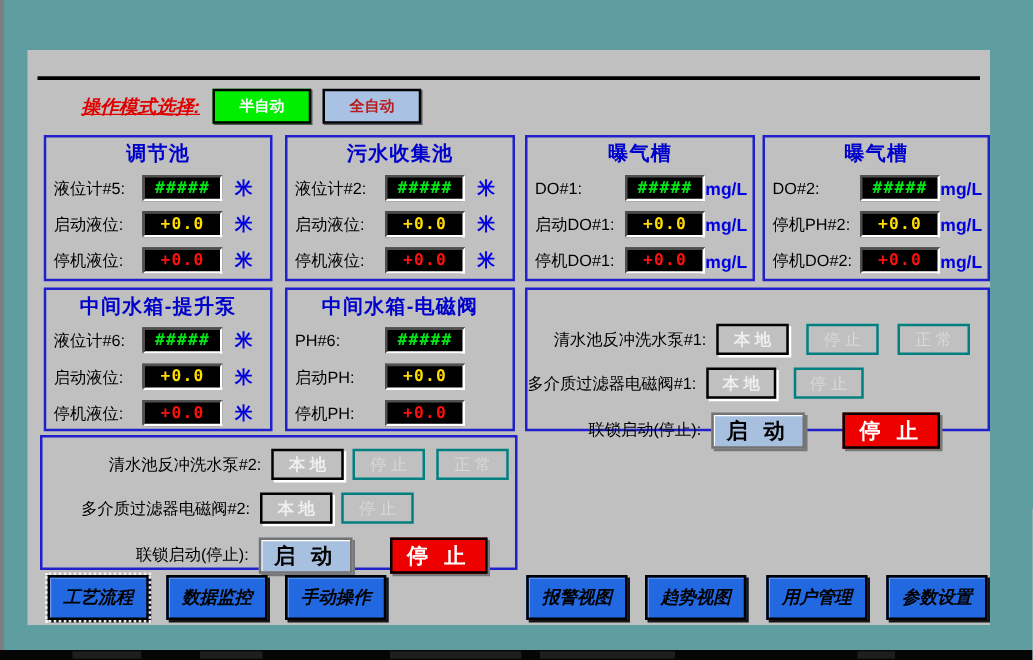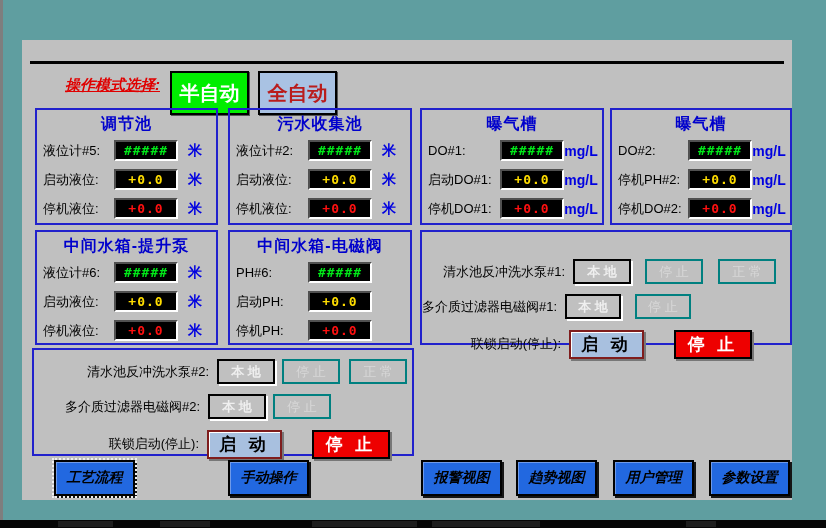--- a/index.html
+++ b/index.html
@@ -8,21 +8,21 @@
     --semi_auto_green:#00EE00; --full_auto_blue:#A9C2E3; --start_blue:#A8C0DF; --stop_red:#EE0000;
     --nav_blue:#2268E0; --indicator_teal:#008080; --mode_label_red:#E00000;
   }
   *{margin:0;padding:0;box-sizing:border-box;font-family:"Liberation Sans","DejaVu Sans",sans-serif;}
   html,body{width:826px;height:528px;overflow:hidden;}
   body{background:var(--desktop);position:relative;}
   .left-edge{position:absolute;left:0;top:0;width:3px;height:528px;background:#7E7E7E;}
   .main{position:absolute;left:22px;top:40px;width:770px;height:460px;background:var(--panel);}
   .sep{position:absolute;left:8px;top:21px;width:754px;height:3px;background:#000;}
   .mode-label{position:absolute;left:31px;top:36px;color:var(--mode_label_red);font-size:15px;font-weight:bold;font-style:italic;text-decoration:underline;white-space:nowrap;margin-left:12px;}
-  .btn-semi,.btn-full{position:absolute;top:31px;width:79px;height:44px;border:2px solid #000;font-size:20px;font-weight:bold;display:flex;align-items:center;justify-content:center;cursor:pointer;}
+  .btn-semi,.btn-full{position:absolute;top:31px;width:79px;height:28px;border:2px solid #000;font-size:12px;font-weight:bold;display:flex;align-items:center;justify-content:center;cursor:pointer;}
   .btn-semi{left:148px;background:var(--semi_auto_green);color:#FFF;box-shadow:1px 1px 0 #555;}
   .btn-full{left:236px;background:var(--full_auto_blue);color:#b91c1c;box-shadow:1px 1px 0 #555;}
   .panel{position:absolute;border:2px solid var(--panel_border);}
   .p1{left:13px;top:68px;width:183px;height:117px;}
   .p2{left:206px;top:68px;width:184px;height:117px;}
   .p3{left:398px;top:68px;width:184px;height:117px;}
   .p4{left:588px;top:68px;width:182px;height:117px;}
   .p5{left:13px;top:190px;width:183px;height:115px;}
   .p6{left:206px;top:190px;width:184px;height:115px;}
   .p7{left:398px;top:190px;width:372px;height:115px;padding-top:22px;}
@@ -39,24 +39,24 @@
   .c-mode{width:58px;height:25px;background:var(--panel);color:#EFEFEF;border:2px solid #000;box-shadow:2px 2px 0 #FFF;font-size:13px;font-weight:bold;display:flex;align-items:center;justify-content:center;margin-right:14px;cursor:pointer;}
   .p8 .c-mode{margin-right:7px;}
   .c-state,.c-health{width:58px;height:25px;border:2px solid var(--indicator_teal);color:#D8D8D8;font-size:13px;display:flex;align-items:center;justify-content:center;}
   .c-state{margin-right:15px;}
   .p8 .c-state{margin-right:9px;}
   .c-spacer{width:73px;}
   .p8 .c-spacer{width:67px;}
   .row-c{height:40px;}
   .p7 .row-c{padding-right:38px;}
   .p8 .row-c{padding-right:22px;}
-  .btn-start{width:75px;height:29px;background:var(--start_blue);border:2px solid #7f1d1d;box-shadow:2px 2px 0 #777,inset 1px 1px 0 #FFF;color:#000;font-size:17px;font-weight:bold;letter-spacing:4px;display:flex;align-items:center;justify-content:center;margin-right:30px;cursor:pointer;}
+  .btn-start{width:75px;height:29px;background:var(--start_blue);border:2px solid #737373;box-shadow:2px 2px 0 #777,inset 1px 1px 0 #FFF;color:#000;font-size:17px;font-weight:bold;letter-spacing:4px;display:flex;align-items:center;justify-content:center;margin-right:30px;cursor:pointer;}
   .btn-stopred{width:78px;height:29px;background:var(--stop_red);border:2px solid #000;box-shadow:2px 2px 0 #777;color:#FFF;font-size:17px;font-weight:bold;letter-spacing:4px;display:flex;align-items:center;justify-content:center;cursor:pointer;}
   .nav-btn{position:absolute;top:420px;width:81px;height:36px;background:var(--nav_blue);border:2px solid #000;box-shadow:2px 2px 0 #151515,inset 1px 1px 0 #6F9AE8;color:#000;font-weight:bold;font-style:italic;font-size:14px;display:flex;align-items:center;justify-content:center;cursor:pointer;white-space:nowrap;}
-  .nav-btn.active{outline:2px dotted #EFEFEF;outline-offset:0px;margin-left:16px;}
+  .nav-btn.active{outline:2px dotted #EFEFEF;outline-offset:0px;}
   .n1{left:16px;} .n2{left:111px;} .n3{left:206px;} .n4{left:301px;} .n5{left:399px;} .n6{left:494px;} .n7{left:591px;} .n8{left:687px;}
   .taskbar{position:absolute;left:0;bottom:0;width:826px;height:8px;background:#060606;}
   .tb-seg{position:absolute;top:1px;height:6px;background:#1E1E1E;}
   .s1{left:58px;width:55px;} .s2{left:160px;width:50px;} .s3{left:312px;width:105px;} .s4{left:432px;width:108px;} .s5{left:686px;width:30px;}
 </style>
 </head>
 <body>
 
 <div class="left-edge"></div>
 
@@ -215,20 +215,21 @@
       <span class="c-spacer"></span>
     </div>
     <div class="c-row row-c">
       <span class="c-label">联锁启动(停止):</span>
       <span class="btn-start">启 动</span>
       <span class="btn-stopred">停 止</span>
     </div>
   </div>
 
   <div class="nav-btn n1 active">工艺流程</div>
+  <div class="nav-btn n2">数据监控</div>
   <div class="nav-btn n3">手动操作</div>
   <div class="nav-btn n5">报警视图</div>
   <div class="nav-btn n6">趋势视图</div>
   <div class="nav-btn n7">用户管理</div>
   <div class="nav-btn n8">参数设置</div>
 </div>
 
 <div class="taskbar">
   <div class="tb-seg s1"></div>
   <div class="tb-seg s2"></div>

